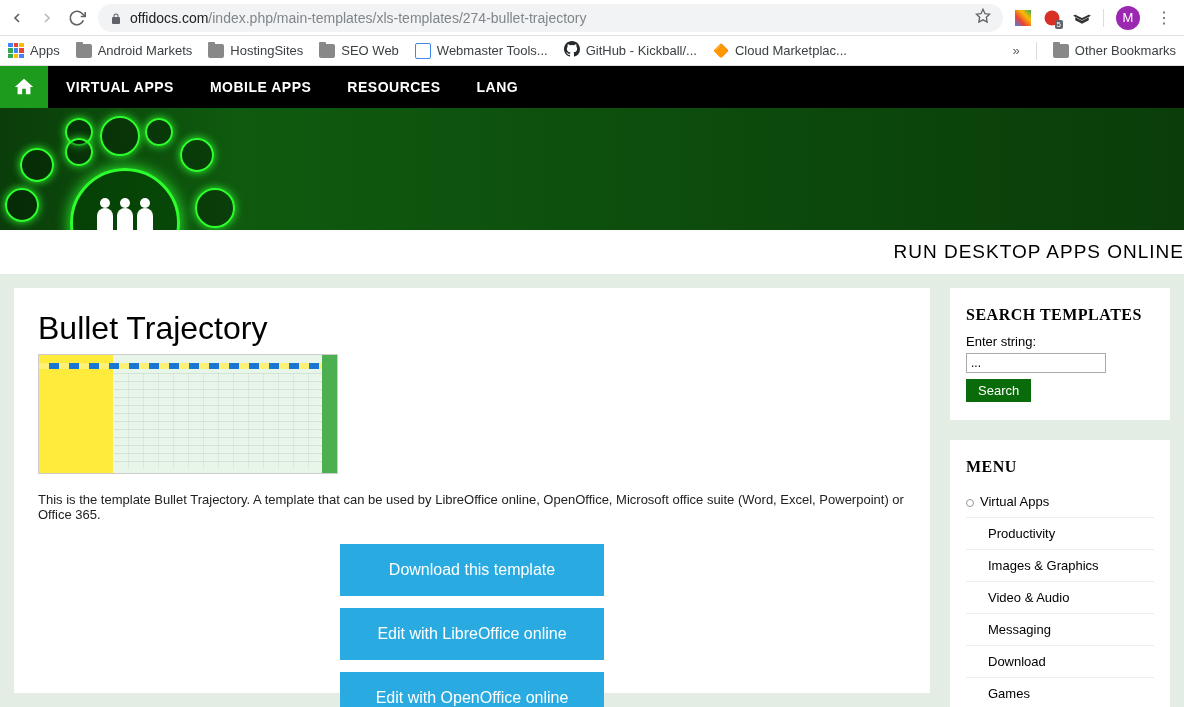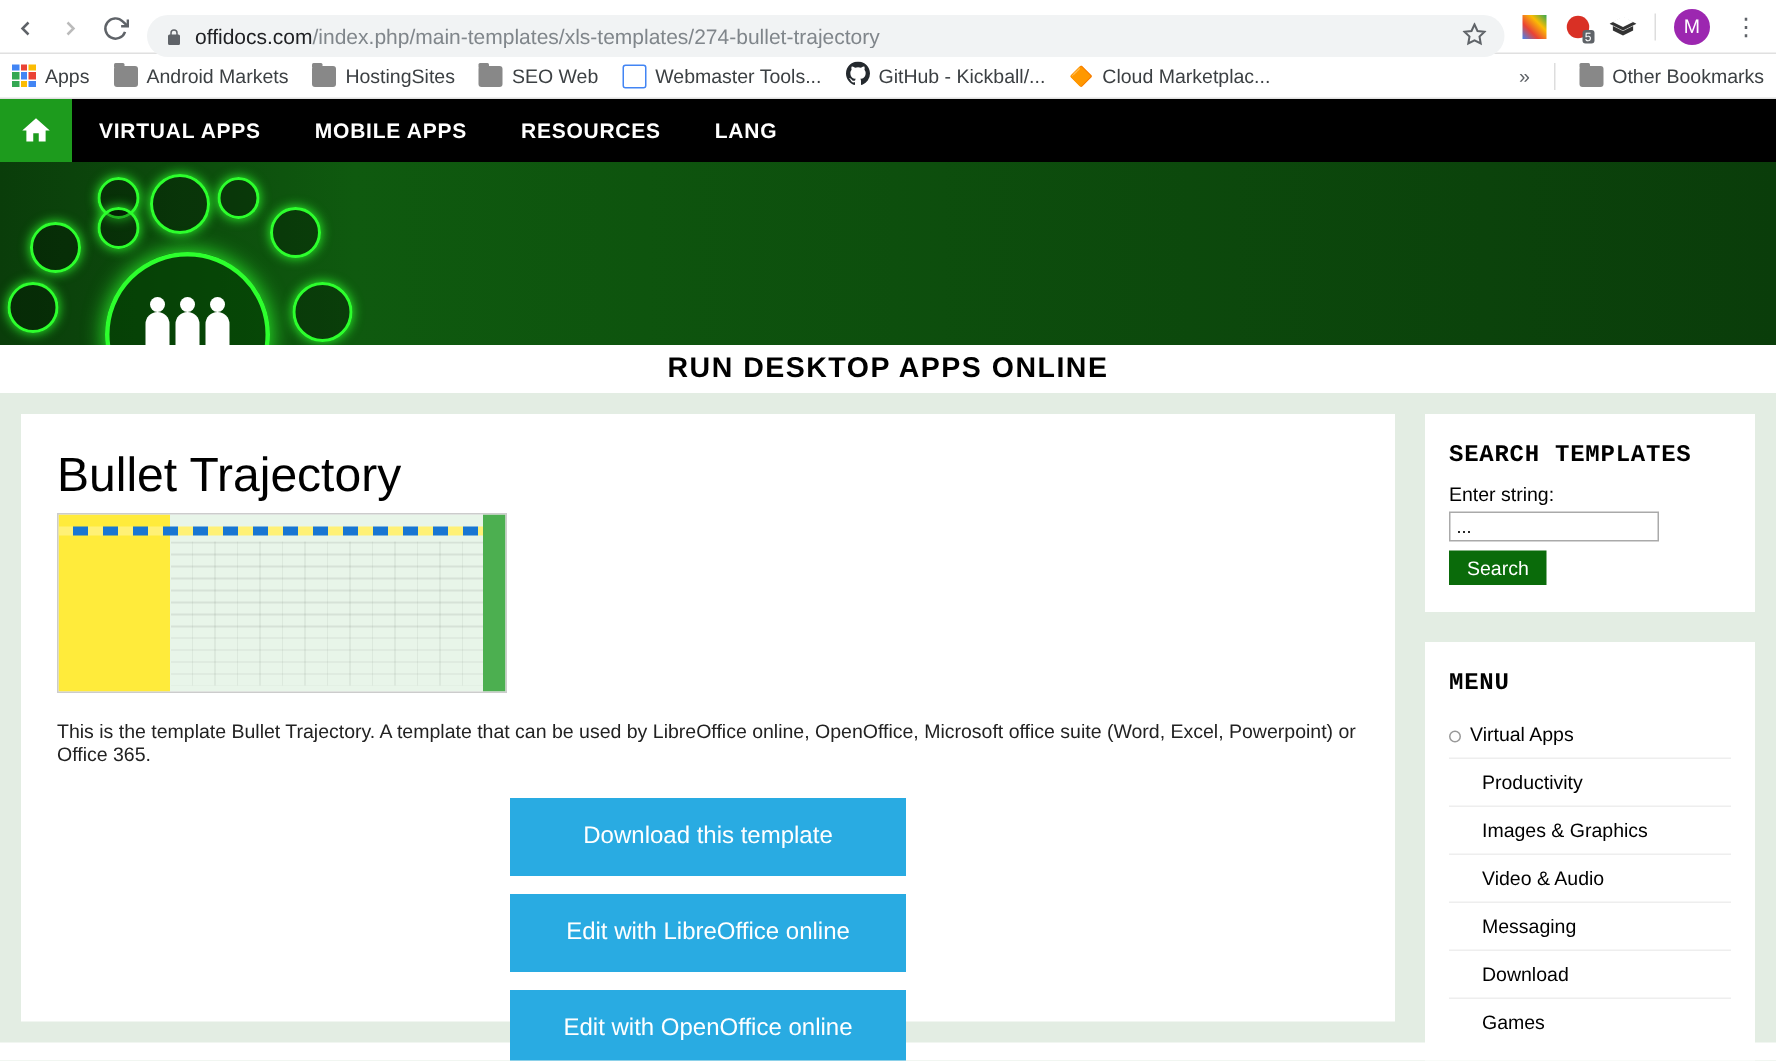--- a/index.html
+++ b/index.html
@@ -1,19 +1,19 @@
 <!DOCTYPE html>
 <html><head>
 <meta charset="utf-8">
 <style>
 *{margin:0;padding:0;box-sizing:border-box;font-family:Arial,Helvetica,sans-serif}
 body{width:1184px;height:707px;overflow:hidden;background:#fff}
 
 
-.chrome-bar{height:36px;display:flex;padding:10px 8px;gap:12px;border-bottom:1px solid #e0e0e0}
+.chrome-bar{height:36px;display:flex;align-items:center;padding:10px 8px;gap:12px;border-bottom:1px solid #e0e0e0}
 .nav-arrow{width:18px;height:18px;display:flex;align-items:center;justify-content:center;color:#5f6368;cursor:pointer}
 .nav-arrow.disabled{color:#bbb}
 .reload{width:18px;height:18px;color:#5f6368}
 .addr-bar{flex:1;height:28px;background:#f1f3f4;border-radius:14px;display:flex;align-items:center;padding:0 12px;gap:8px;font-size:14px;color:#202124}
 .lock{width:12px;height:12px;color:#5f6368}
 .addr-text{flex:1;white-space:nowrap;overflow:hidden}
 .addr-text .domain{color:#202124}
 .addr-text .path{color:#80868b}
 .star{color:#5f6368;width:16px}
 .ext-icons{display:flex;align-items:center;gap:12px}
@@ -48,37 +48,37 @@
 
 
 .hero{height:122px;background:linear-gradient(to right,#0a3d0a,#0f5a0f 20%,#0a3d0a);position:relative;overflow:hidden}
 .hero-graphic{position:absolute;left:10px;top:10px;width:230px;height:120px}
 .hero-graphic .bubble{position:absolute;border:2px solid #2dff2d;border-radius:50%;background:rgba(0,0,0,0.3);box-shadow:0 0 8px #2dff2d}
 .hero-graphic .people{position:absolute;left:60px;top:50px;width:110px;height:110px;border:3px solid #2dff2d;border-radius:50%;background:rgba(0,60,0,0.5);box-shadow:0 0 15px #2dff2d;display:flex;align-items:center;justify-content:center;gap:4px}
 .hero-graphic .person{width:16px;height:30px;background:#fff;border-radius:8px 8px 0 0;position:relative}
 .hero-graphic .person::before{content:"";position:absolute;top:-10px;left:3px;width:10px;height:10px;background:#fff;border-radius:50%}
 
 
-.banner{height:32px;display:flex;align-items:center;justify-content:center;font-size:19px;font-weight:700;letter-spacing:1px}
+.banner{height:44px;display:flex;align-items:center;justify-content:flex-end;font-size:19px;font-weight:400;letter-spacing:1px}
 
 
 .page-body{background:#e3ede3;padding:14px;display:flex;gap:20px;height:calc(707px - 36px - 30px - 42px - 122px - 44px)}
 .main-col{flex:1;background:#fff;padding:22px 24px}
 .side-col{width:220px;display:flex;flex-direction:column;gap:20px}
 
 .page-title{font-size:32px;font-weight:400;margin-bottom:7px;font-family:'Arial Black',Arial,sans-serif}
 .thumb{width:300px;height:120px;border:1px solid #ccc;background:linear-gradient(to right,#ffeb3b 0 25%,#e8f5e9 25% 95%,#4caf50 95%);margin-bottom:18px;position:relative;overflow:hidden}
 .thumb::before{content:"";position:absolute;top:8px;left:0;right:5%;height:6px;background:repeating-linear-gradient(90deg,#fff176 0 10px,#1976d2 10px 20px)}
 .thumb-grid{position:absolute;top:18px;left:25%;right:5%;bottom:4px;background:repeating-linear-gradient(0deg,transparent 0 7px,rgba(0,0,0,0.08) 7px 8px),repeating-linear-gradient(90deg,transparent 0 14px,rgba(0,0,0,0.05) 14px 15px);font-size:5px;color:#d32f2f}
 .desc{font-size:13px;color:#222;margin-bottom:22px}
 .btn-stack{display:flex;flex-direction:column;align-items:center;gap:12px}
 .big-btn{width:264px;height:52px;background:#29abe2;color:#fff;display:flex;align-items:center;justify-content:center;font-size:16px;cursor:pointer}
 
 .side-box{background:#fff;padding:18px 16px}
-.side-title{font-size:16px;font-weight:700;letter-spacing:0.5px;margin-bottom:10px;font-family:Liberation Mono, monospace}
+.side-title{font-size:16px;font-weight:700;letter-spacing:0.5px;margin-bottom:10px;font-family:Liberation Serif, serif}
 .side-label{font-size:13px;margin-bottom:4px}
 .side-input{width:140px;height:20px;border:1px solid #aaa;font-size:12px;padding:0 4px;margin-bottom:6px}
 .side-search-btn{background:#0a6b0a;color:#fff;border:none;padding:4px 12px;font-size:13px;cursor:pointer}
 .menu-list{list-style:none;font-size:13px}
 .menu-list li{padding:8px 0;border-bottom:1px solid #eee;cursor:pointer}
 .menu-list li.top{font-weight:400;position:relative;padding-left:14px}
 .menu-list li.top::before{content:"";position:absolute;left:0;top:13px;width:6px;height:6px;border:1px solid #999;border-radius:50%}
 .menu-list li.sub{padding-left:22px}
 .menu-list li:last-child{border-bottom:none}
 </style>

